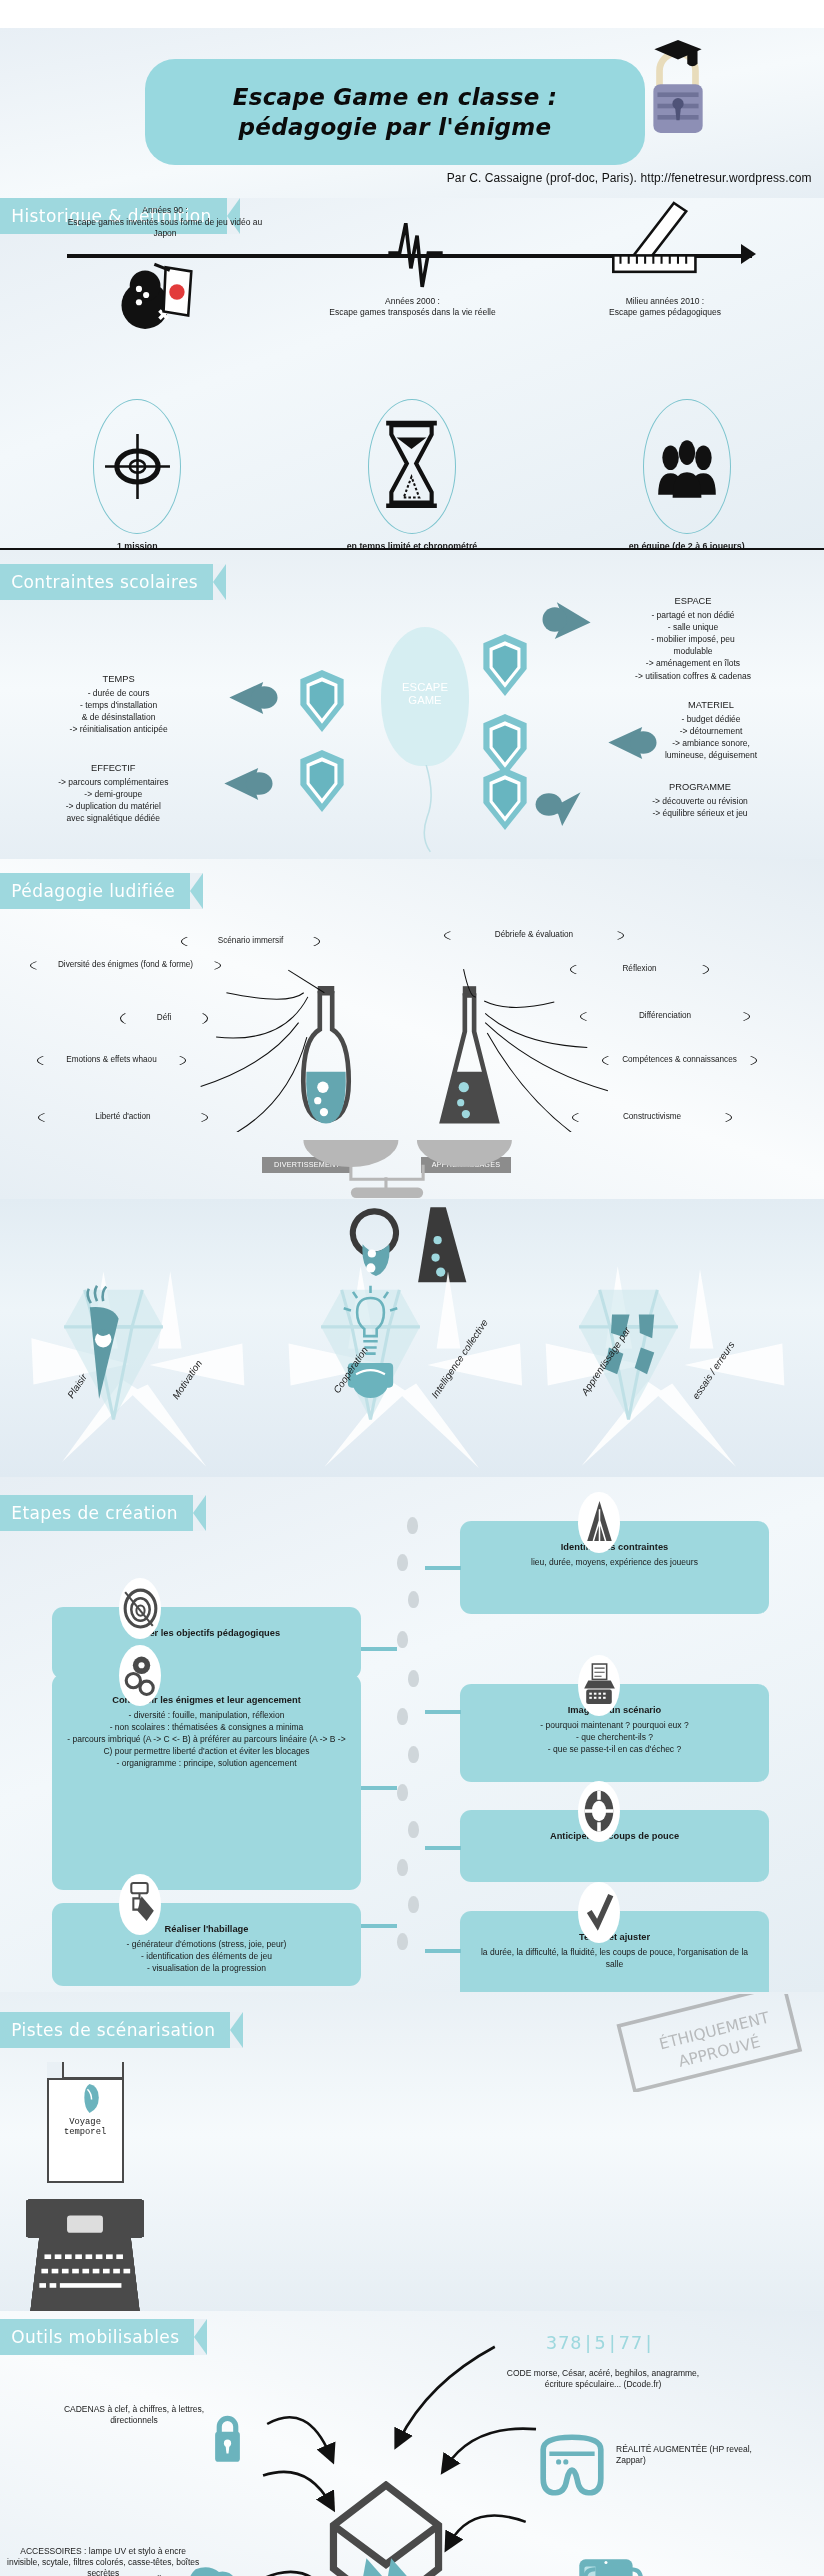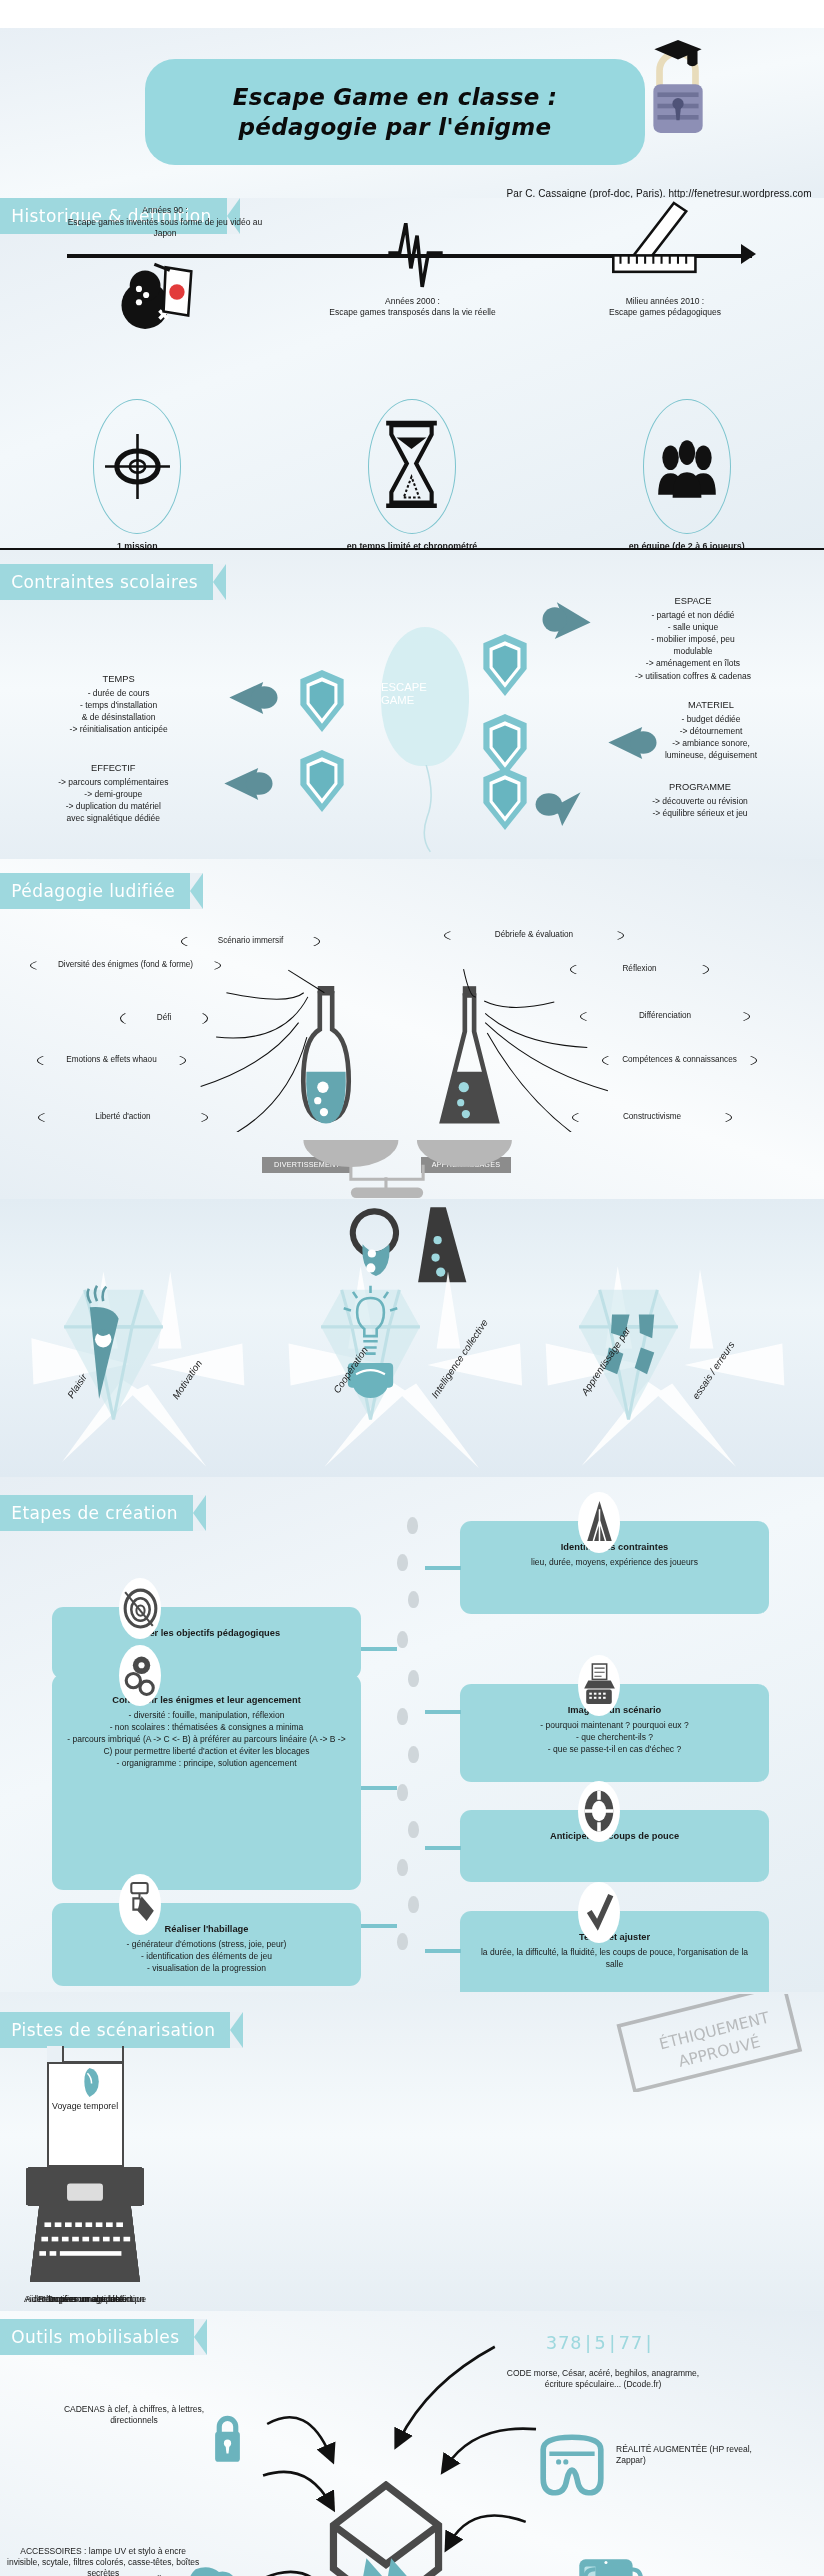--- a/index.html
+++ b/index.html
@@ -30,22 +30,22 @@
     display:flex; flex-direction:column; align-items:center; justify-content:center;
     gap:4.1px;
   }
   .hero-title span {
     font-family:"DejaVu Sans", sans-serif;
     font-weight:700; font-size:23px; color:#0b0b0b;
     font-style:italic; letter-spacing:0.3px; line-height:1.15;
   }
   .padlock { position:absolute; left:644px; top:11.3px; width:67px; height:95px; }
   .credit {
-    position:absolute; right:12.4px; top:160px;
-    font-size:10px; color:#111; letter-spacing:0.1px;
+    position:absolute; right:12.4px; top:143px;
+    font-size:12px; color:#111; letter-spacing:0.1px;
   }
 
   
   .banner {
     position:relative; display:inline-block; height:36px;
     background:#9ed8de; color:#fff;
     padding:0 28px 0 11.3px; line-height:36px;
     font-size:17px; font-weight:400; letter-spacing:0.4px;
     font-family:"DejaVu Sans", sans-serif;
   }
@@ -65,21 +65,21 @@
   .def-grid { position:absolute; top:201px; left:0; width:824px;
               display:flex; justify-content:space-around; }
   .def-cell { width:170px; text-align:center; }
   .def-oval { width:88px; height:135px; border:1.5px solid #7cc4ce; border-radius:50%;
               margin:0 auto 7.2px; display:flex; align-items:center; justify-content:center; }
   .def-cap { font-size:8.8px; font-weight:700; line-height:1.3; }
 
   
   .balloon { position:absolute; left:381px; top:77px; width:88px; height:139px;
              background:#d6eef2; border-radius:50% 50% 46% 46%; }
-  .balloon-label { position:absolute; left:381px; top:131px; width:88px; text-align:left;
+  .balloon-label { position:absolute; left:381px; top:131px; width:88px; text-align:center;
                    color:#fff; font-size:11.3px; line-height:1.2; }
   .ctxt { position:absolute; font-size:8.5px; line-height:1.42; text-align:center; }
   .ctxt b { font-weight:400; display:block; font-size:9.3px; margin-bottom:1.5px; }
 
   
   .bubble {
     position:absolute; text-align:center; font-size:8.2px; line-height:1.25;
     padding:4.6px 13.4px;
     border:1.5px solid #111; border-radius:50%/60%;
     border-top-color:transparent; border-bottom-color:transparent;
@@ -106,22 +106,22 @@
     width:42px; height:61px; background:#fff; border-radius:50%;
     display:flex; align-items:center; justify-content:center;
   }
   .step.left .step-icon { left:67px; transform:none; }
   .step.right .step-icon { left:118px; transform:none; }
   .connector { position:absolute; height:4.6px; background:#7cc4ce; }
   .footprint { position:absolute; width:11.3px; height:17.5px; background:#cfd6da; border-radius:50% 50% 44% 44%; }
 
   
   .tw { position:absolute; width:129px; text-align:center; }
-  .tw-paper { position:relative; width:77px; margin:0 auto;
-              border:2.1px solid #4a4a4a; border-top:none; height:103px; background:#fff; }
+  .tw-paper { position:relative; width:77px; margin:16px auto;
+              border:2.1px solid #4a4a4a; border-top:none; height:103px; background:#fff;font-family:Liberation Mono, monospace; }
   .tw-paper .fold { position:absolute; left:-2.1px; top:-17.5px; width:17.5px; height:17.5px;
                     background:#e9f0f5; border-right:2.1px solid #4a4a4a; border-bottom:2.1px solid #4a4a4a; }
   .tw-paper .topline { position:absolute; left:15.5px; right:-2.1px; top:-2.1px; height:2.1px; background:#4a4a4a;}
   .tw-paper .rline { position:absolute; right:-2.1px; top:-17.5px; height:17.5px; width:2.1px; background:#4a4a4a;}
   .tw-ttl { position:absolute; left:0; right:0; top:37px; font-size:8.8px; line-height:1.25; }
   .tw-body { width:118px; margin:0 auto; }
   .tw-cap { margin-top:7.2px; font-size:8.8px; line-height:1.3; }
 
   
   .otxt { position:absolute; font-size:8.5px; line-height:1.35; text-align:center; }

